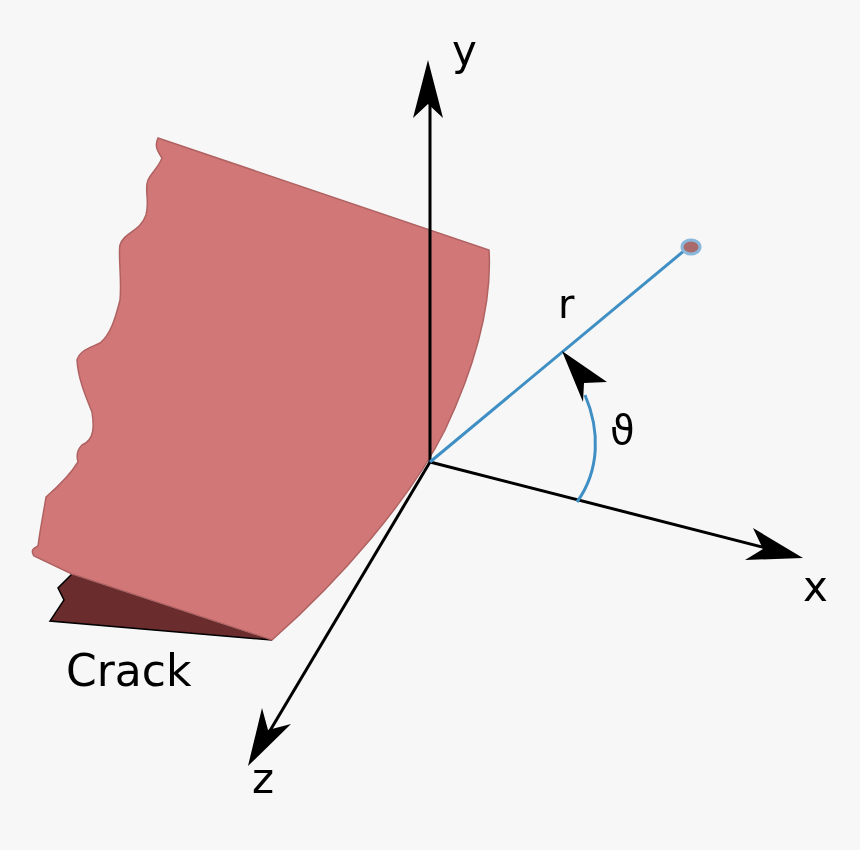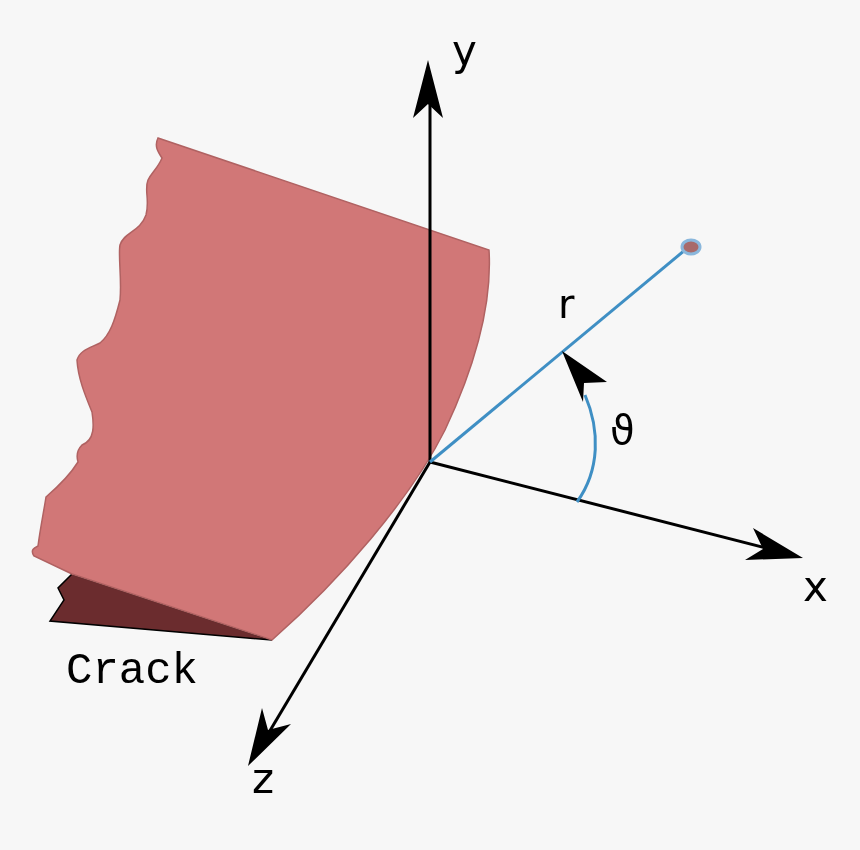--- a/index.html
+++ b/index.html
@@ -1,21 +1,21 @@
 <!DOCTYPE html>
 <html><head>
   <meta charset="utf-8">
   <style>
     html, body { margin: 0; padding: 0; }
     body { width: 860px; height: 850px; background: #f7f7f7; overflow: hidden; }
     #stage { position: relative; width: 860px; height: 850px; }
     svg { position: absolute; left: 0; top: 0; }
     .lbl { position: absolute; font-family: "DejaVu Sans", sans-serif; color: #000; line-height: 1; white-space: nowrap; }
     .lbl-axis { font-size: 42px; }
-    .lbl-crack { font-size: 44px; font-family: Liberation Mono, monospace; }
+    .lbl-crack { font-size: 44px; }
     .lbl-sym { font-size: 40px; }
   </style>
 </head>
 <body>
 
 <div id="stage">
 
   <svg width="860" height="850" viewBox="0 0 860 850">
 
     <polygon points="72,574 58,588 64,600 50,621 272,640" fill="#6b2c2e" stroke="#000" stroke-width="1.5"></polygon>

